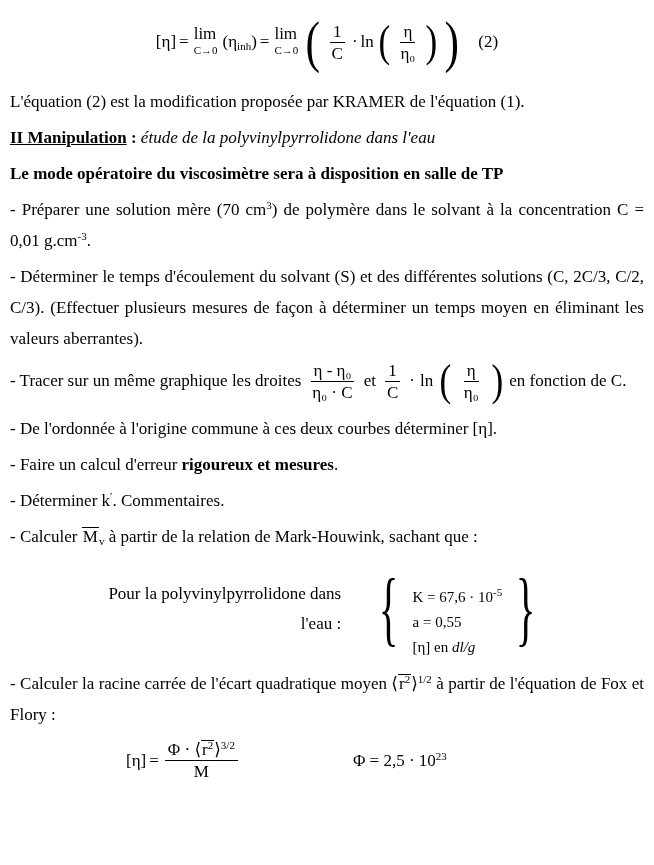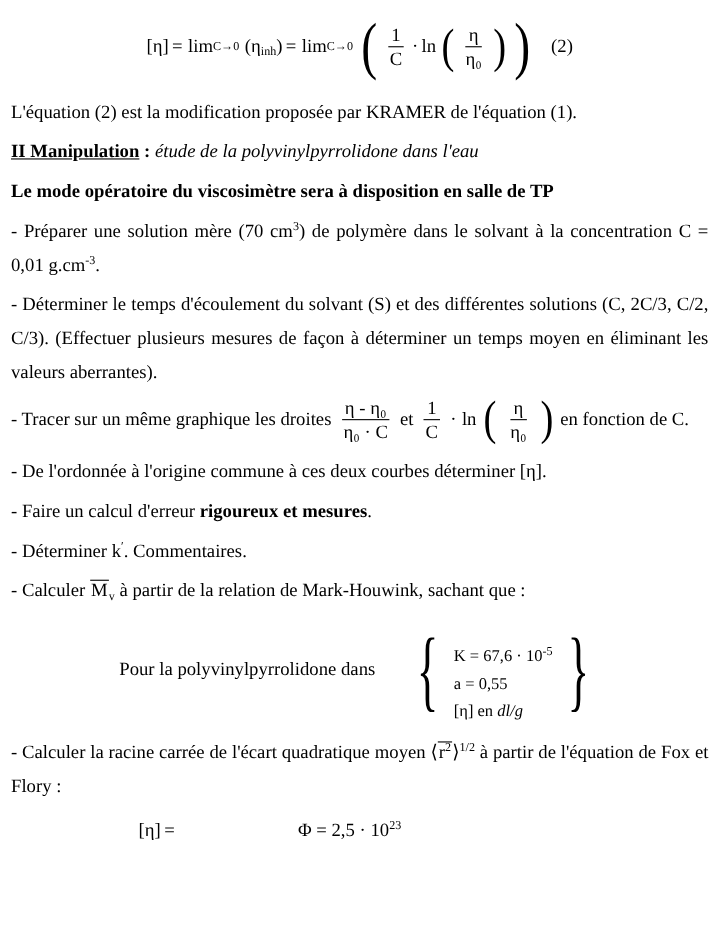--- a/index.html
+++ b/index.html
@@ -14,21 +14,21 @@
   .just { text-align:justify; }
   .b { font-weight:bold; }
   .i { font-style:italic; }
   .u { text-decoration:underline; }
   .ssup { font-size:11px; vertical-align:6px; line-height:0; }
   .ssub { font-size:11px; vertical-align:-3px; line-height:0; }
   .frac { display:inline-flex; flex-direction:column; align-items:center;
           vertical-align:middle; line-height:19px; margin:0 3px; }
   .frac .num { padding:0 3px 1px 3px; border-bottom:1px solid #000; white-space:nowrap; }
   .frac .den { padding:1px 3px 0 3px; white-space:nowrap; }
-  .lim { display:inline-flex; align-items:flex-start;
+  .lim { display:inline-flex; flex-direction:column; align-items:flex-start;
          vertical-align:middle; line-height:16px; margin:0 2px; }
   .lim-bot { font-size:11px; }
   .bigp { font-size:58px; line-height:58px; font-weight:300; display:inline-block; transform:scaleX(0.75); }
   .midp { font-size:44px; line-height:44px; font-weight:300; display:inline-block; transform:scaleX(0.8); }
   .eq2row { display:flex; align-items:center; justify-content:center; gap:3px; height:68px; margin:2px 0 10px 0; }
   .eq2label { margin-left:14px; }
   .mathline { display:flex; align-items:center; gap:5px; line-height:normal; margin:4px 0 10px 0; white-space:nowrap; }
   .obar { display:inline-block; border-top:1px solid #000; line-height:15px; padding:1px 1px 0 1px; }
   .mh { display:flex; align-items:center; justify-content:center; margin:2px 0 6px 0; }
   .mh-lead { text-align:right; line-height:30px; margin-right:28px; }
@@ -113,35 +113,40 @@
 
   <p class="para"><span>- Faire un calcul d'erreur </span><span class="b">rigoureux et mesures</span><span>.</span></p>
 
   <p class="para"><span>- Déterminer k</span><sup class="ssup">′</sup><span>. Commentaires.</span></p>
 
   <p class="para"><span>- Calculer </span><span class="obar">M</span><sub class="ssub">v</sub><span> à partir de la relation de Mark-Houwink, sachant que :</span></p>
 
   <div class="mh">
     <div class="mh-lead">
       <div>Pour la polyvinylpyrrolidone dans</div>
+      <div>l'eau :</div>
     </div>
     <span class="mh-brace">{</span>
     <div class="mh-items">
       <div><span>K = 67,6 · 10</span><sup class="ssup">-5</sup></div>
       <div>a = 0,55</div>
       <div><span>[η] en </span><span class="i">dl/g</span></div>
     </div>
     <span class="mh-brace">}</span>
   </div>
 
   <p class="para just racine"><span>- Calculer la racine carrée de l'écart quadratique moyen </span><span class="nw"><span>⟨</span><span class="obar"><span>r</span><sup class="ssup">2</sup></span><span>⟩</span><sup class="ssup">1/2</sup></span><span> à partir de l'équation de Fox et Flory :</span></p>
 
   <div class="fox">
     <div class="fox-eq">
       <span>[η]</span>
       <span>=</span>
+      <span class="frac">
+        <span class="num"><span>Φ ·</span> <span>⟨</span><span class="obar"><span>r</span><sup class="ssup">2</sup></span><span>⟩</span><sup class="ssup">3/2</sup></span>
+        <span class="den">M</span>
+      </span>
     </div>
     <div class="fox-right">
       <div class="fox-phi"><span>Φ = 2,5 · 10</span><sup class="ssup">23</sup></div>
     </div>
   </div>
 
 </div>
 
 </body></html>

